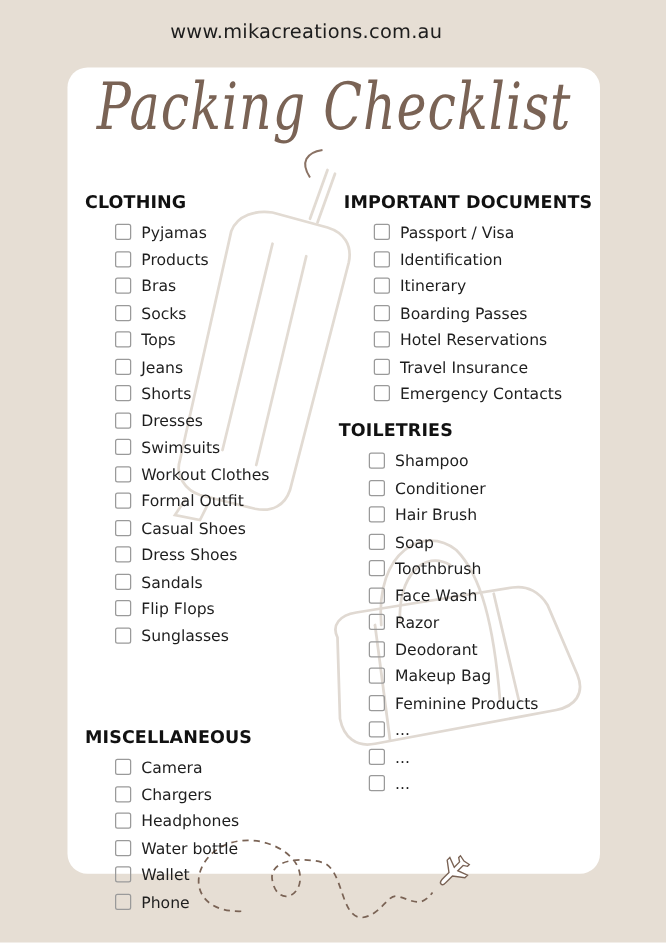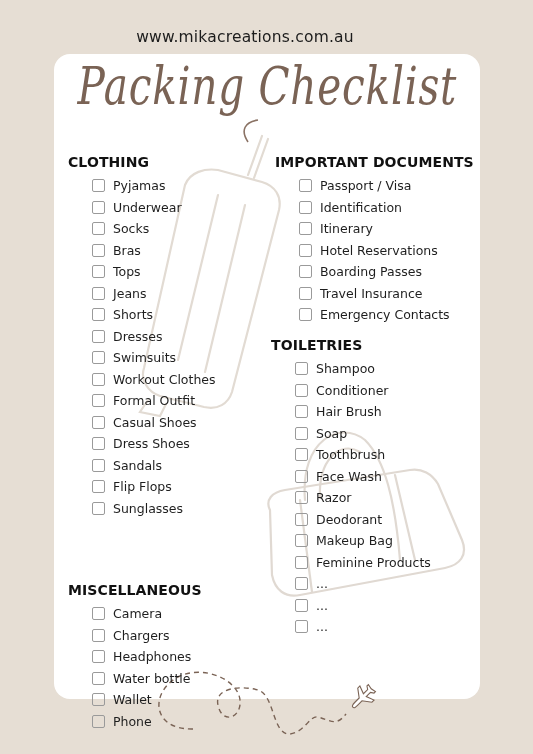--- a/index.html
+++ b/index.html
@@ -4,21 +4,21 @@
   <style>
     * { margin: 0; padding: 0; box-sizing: border-box; }
     html, body { width: 533px; height: 754px; overflow: hidden; }
     body {
       background: #e6ded4;
       font-family: "DejaVu Sans", sans-serif;
       position: relative;
       color: #1a1a1a;
     }
     .website {
-      position: absolute; top: 28px; left: 0; width: 490px;
+      position: absolute; top: 16px; left: 0; width: 490px;
       text-align: center; font-size: 15.5px; color: #1c1c1c;
       font-family: "DejaVu Sans", sans-serif; letter-spacing: 0.2px;
     }
     .card {
       position: absolute; left: 54px; top: 54px; width: 426px; height: 645px;
       background: #ffffff; border-radius: 16px;
     }
     .deco { position: absolute; left: 0; top: 0; width: 533px; height: 754px; pointer-events: none; }
     .title {
       position: absolute; top: 56px; left: 0; width: 533px; text-align: center;
@@ -84,29 +84,29 @@
 
 <div class="section" id="clothing">
   <h2>CLOTHING</h2>
   <div class="list">
       <div class="item">
         <span class="box"></span>
         <span class="label">Pyjamas</span>
       </div>
       <div class="item">
         <span class="box"></span>
-        <span class="label">Underwear</span>
+        <span class="label">Products</span>
+      </div>
+      <div class="item">
+        <span class="box"></span>
+        <span class="label">Bras</span>
       </div>
       <div class="item">
         <span class="box"></span>
         <span class="label">Socks</span>
-      </div>
-      <div class="item">
-        <span class="box"></span>
-        <span class="label">Bras</span>
       </div>
       <div class="item">
         <span class="box"></span>
         <span class="label">Tops</span>
       </div>
       <div class="item">
         <span class="box"></span>
         <span class="label">Jeans</span>
       </div>
       <div class="item">
@@ -192,25 +192,25 @@
       <div class="item">
         <span class="box"></span>
         <span class="label">Identification</span>
       </div>
       <div class="item">
         <span class="box"></span>
         <span class="label">Itinerary</span>
       </div>
       <div class="item">
         <span class="box"></span>
+        <span class="label">Boarding Passes</span>
+      </div>
+      <div class="item">
+        <span class="box"></span>
         <span class="label">Hotel Reservations</span>
-      </div>
-      <div class="item">
-        <span class="box"></span>
-        <span class="label">Boarding Passes</span>
       </div>
       <div class="item">
         <span class="box"></span>
         <span class="label">Travel Insurance</span>
       </div>
       <div class="item">
         <span class="box"></span>
         <span class="label">Emergency Contacts</span>
       </div>
     </div>

